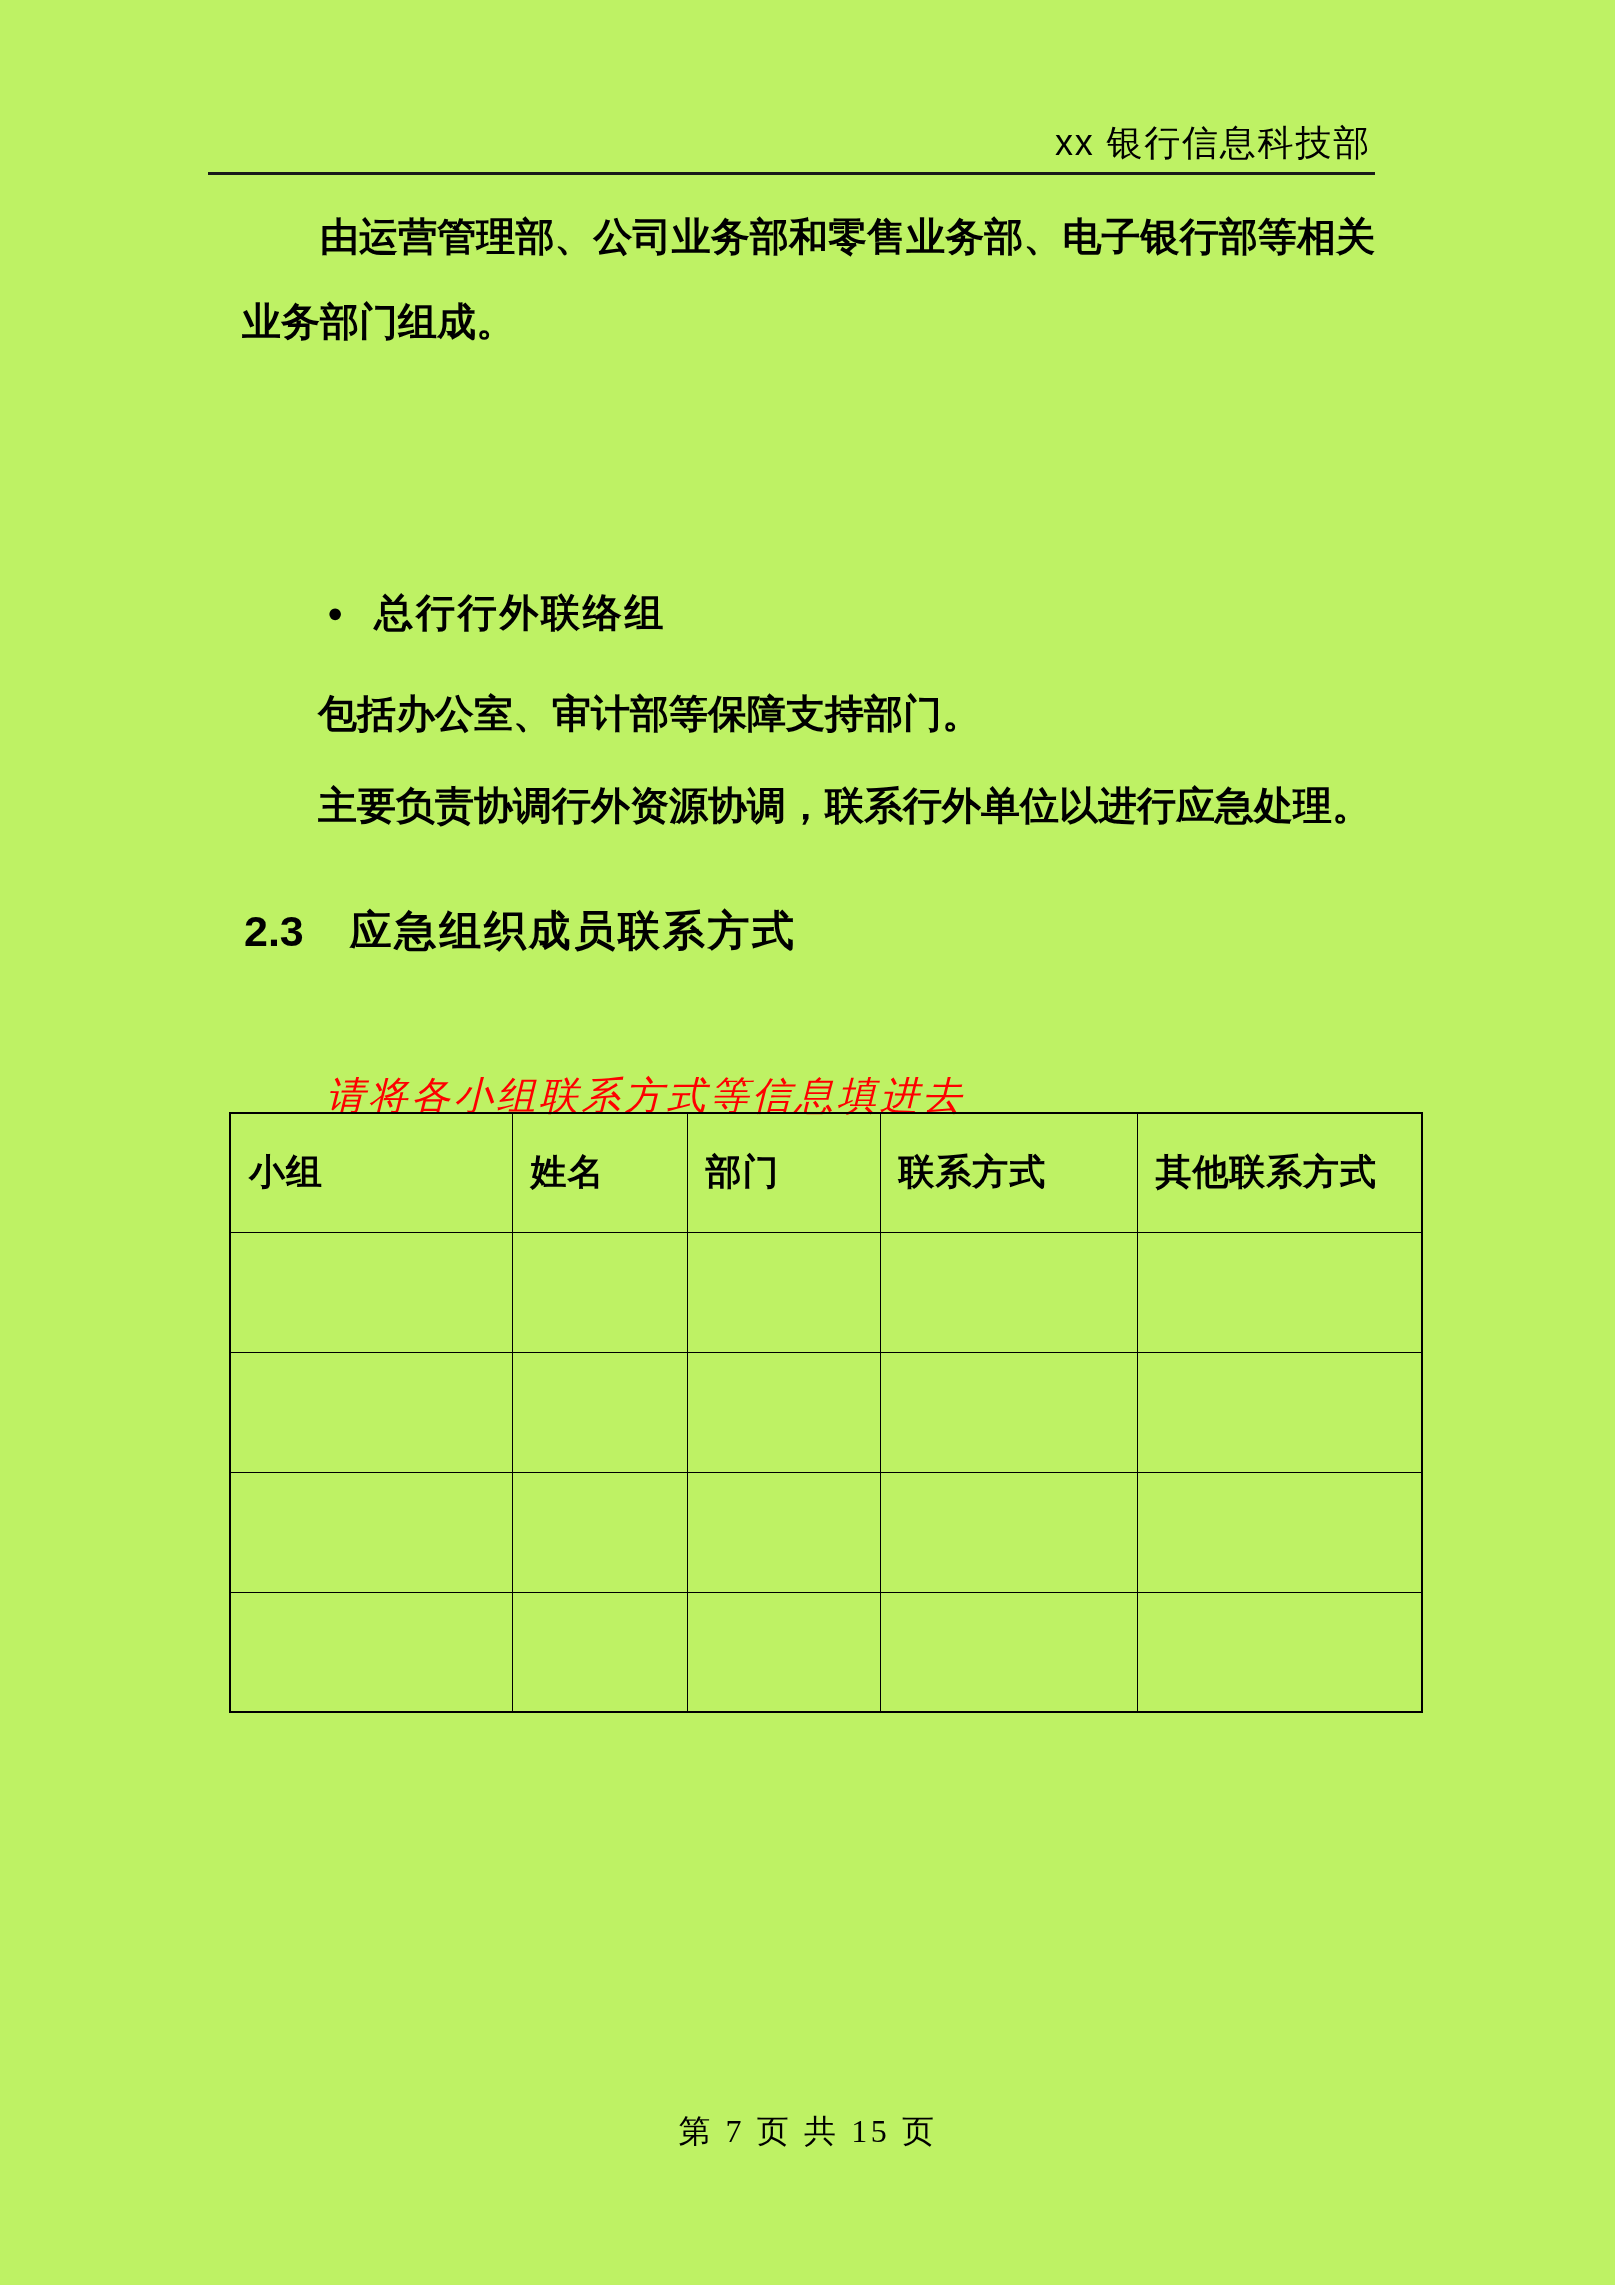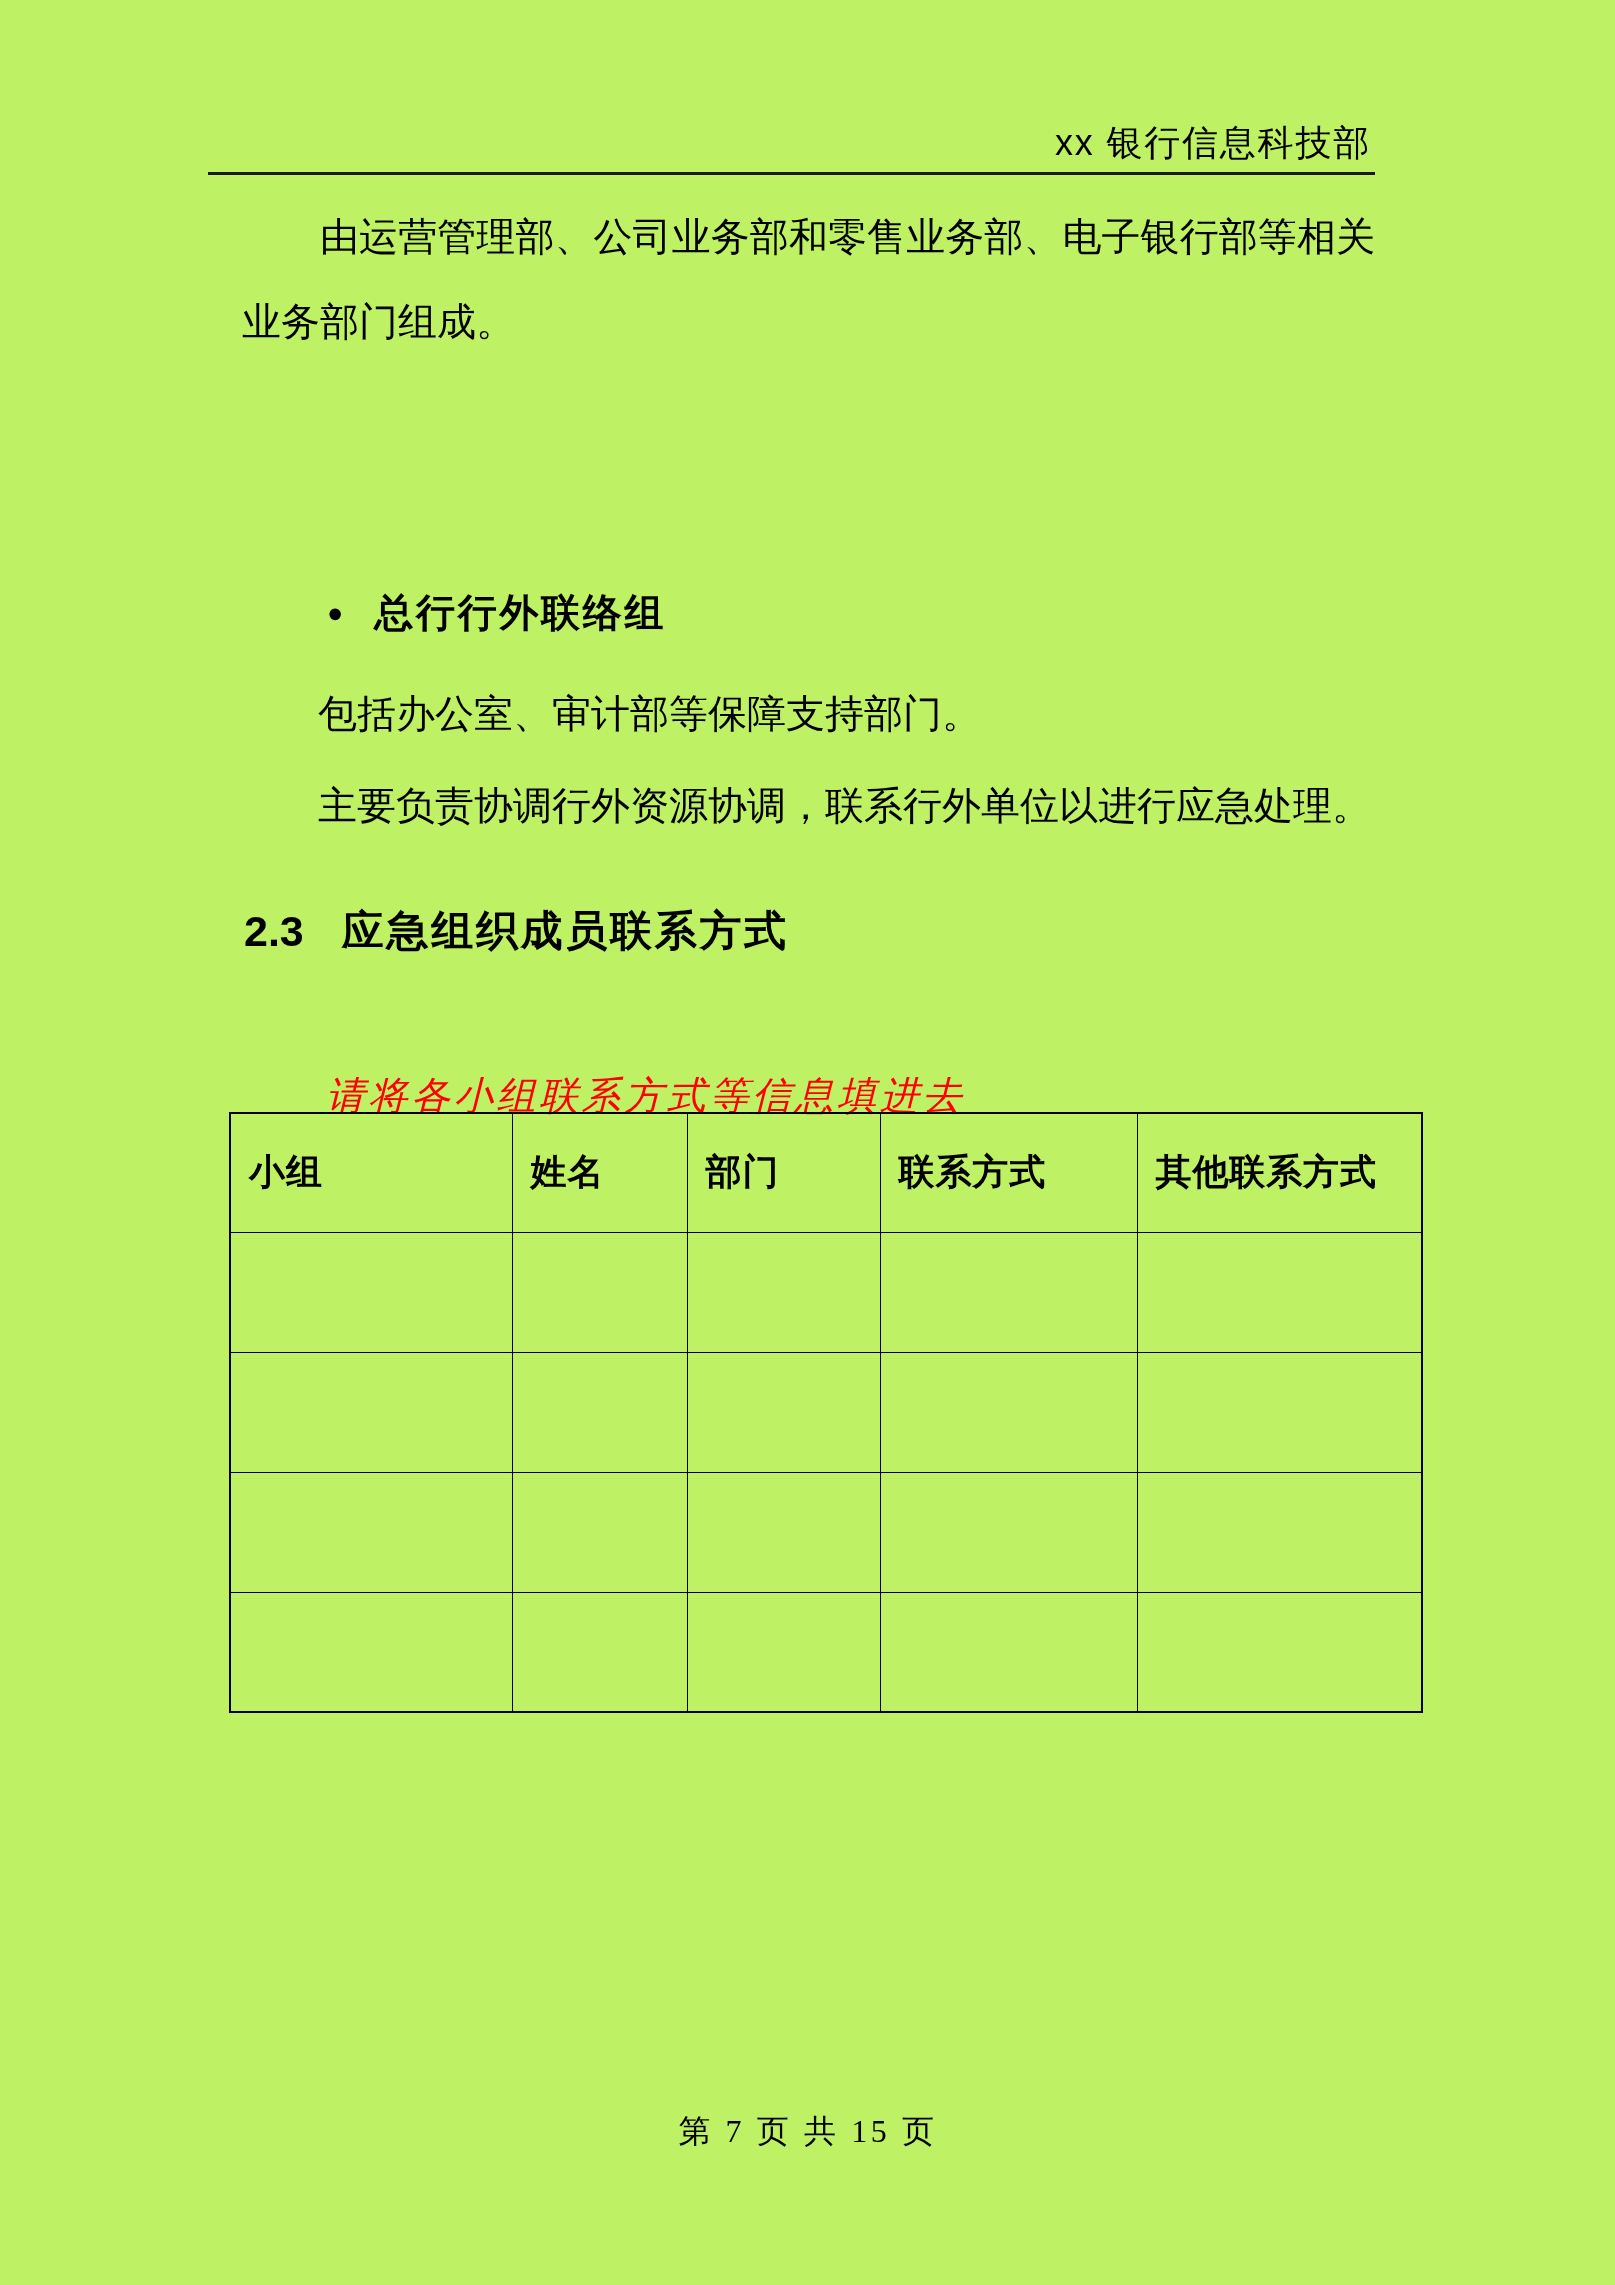--- a/index.html
+++ b/index.html
@@ -36,20 +36,21 @@
   .para {
     position: absolute;
     left: 242px;
     width: 1133px;
     font-family: "Liberation Serif", serif;
     font-size: 39px;
     line-height: 85px;
     text-align: justify;
     text-indent: 78px;
     white-space: normal;
+    font-weight: bold;
   }
   .para.single { text-indent: 0; width: auto; text-align: center; }
 
   .p1 { top: 194px; }
   .p2 { top: 387px; }
   .p3 { top: 671px; left: 318px; }
   .p4 { top: 763px; left: 318px; }
 
   
   .bullet-item {
@@ -73,21 +74,21 @@
     position: absolute;
     left: 244px;
     top: 903px;
     display: flex;
     align-items: center;
     gap: 38px;
     font-weight: bold;
     font-family: "Liberation Sans", sans-serif;
   }
   .section-number { font-size: 43px; }
-  .section-title  { font-size: 42px; letter-spacing: 2.7px; }
+  .section-title  { font-size: 42px; letter-spacing: 2.7px; margin-left: 8px; }
 
   
   .note {
     position: absolute;
     left: 326px;
     top: 1069px;
     font-family: "Liberation Serif", serif;
     font-style: italic;
     font-size: 39px;
     color: #fe0000;

